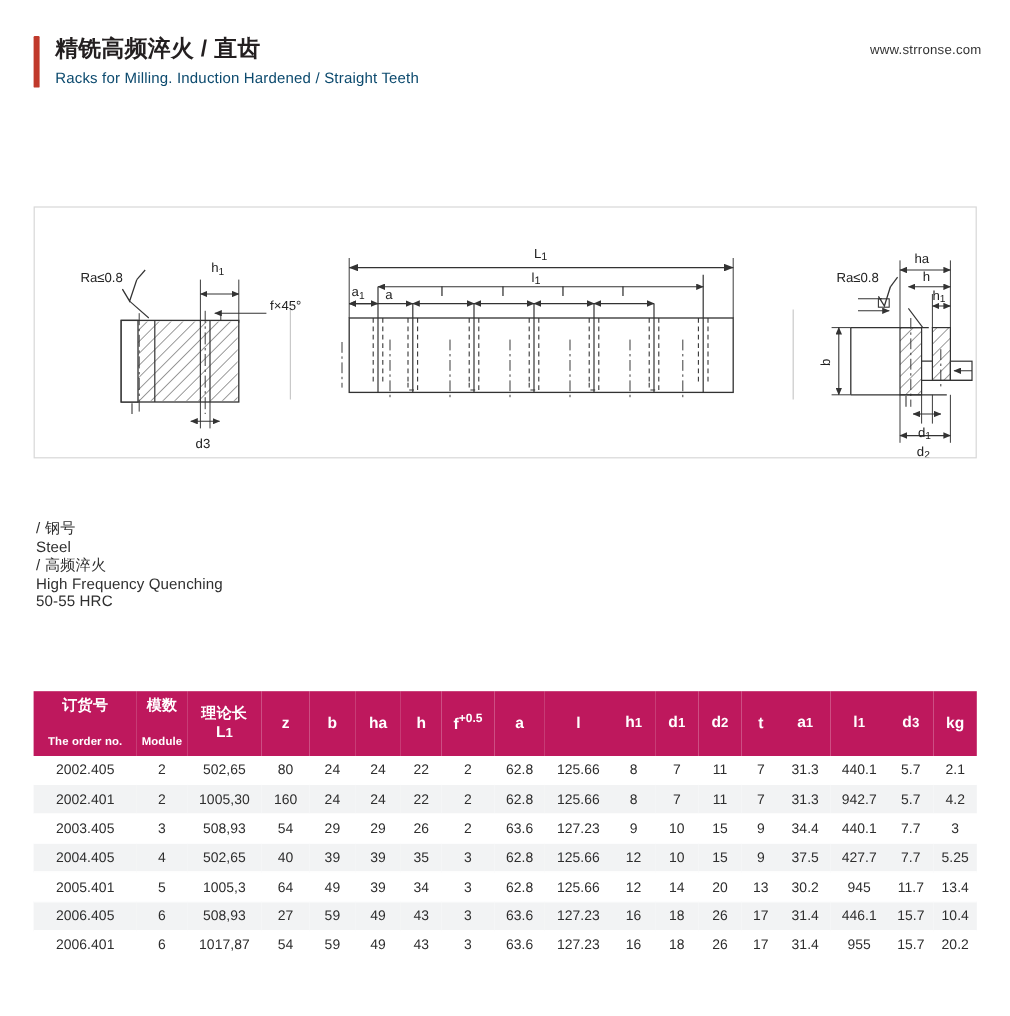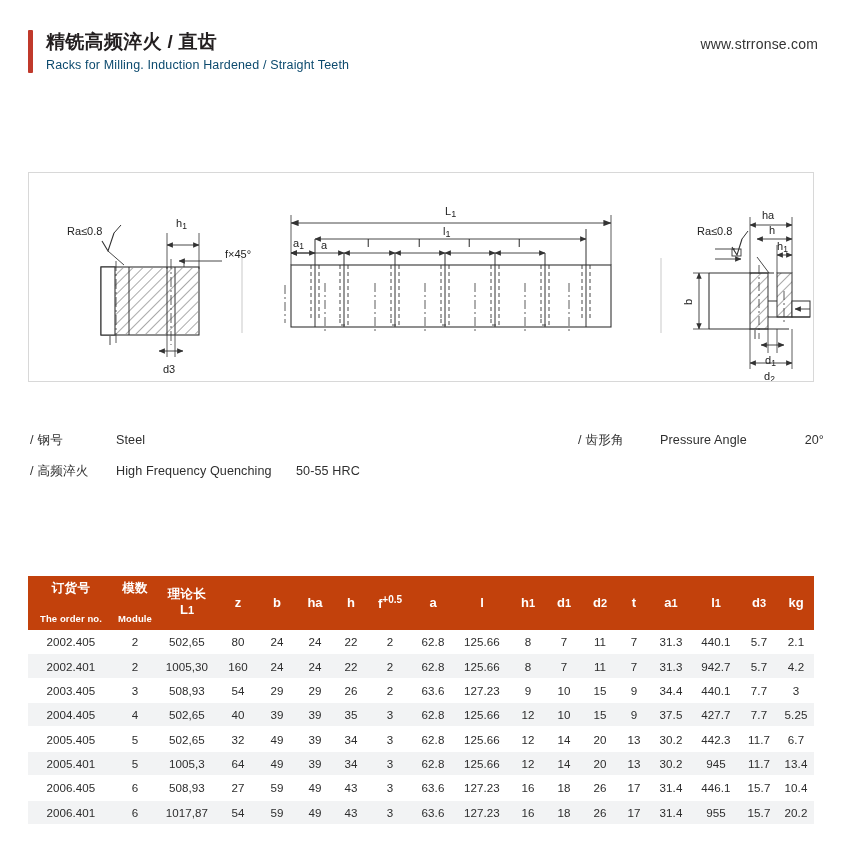--- a/index.html
+++ b/index.html
@@ -48,21 +48,21 @@
   .title-en {
     font-size: 12.5px;
     color: #0c4a6e;
     letter-spacing: 0.15px;
     line-height: 1.2;
   }
   .site-url {
     position: absolute;
     right: 24px;
     top: 36px;
-    font-size: 14px;
+    font-size: 11px;
     color: #333333;
     letter-spacing: 0.2px;
   }
 
   
   .diagram-panel {
     position: absolute;
     left: 28px;
     top: 172px;
     width: 786px;
@@ -83,20 +83,21 @@
   }
   .spec-col { position: absolute; }
   .spec-col.left { left: 30px; top: 0; width: 520px; }
   .spec-col.right { left: 578px; top: 0; width: 250px; }
   .spec-row {
     display: flex;
     align-items: baseline;
     height: 31px;
     font-size: 12.6px;
     color: #2f2f2f;
+    flex-direction: column;
   }
   .spec-label { width: 86px; flex: none; letter-spacing: 0.2px; }
   .spec-col.right .spec-label { width: 82px; }
   .spec-name { width: 180px; flex: none; letter-spacing: 0.1px; }
   .spec-col.right .spec-name { width: 132px; }
   .spec-value { flex: 1; letter-spacing: 0.1px; }
   .spec-col.right .spec-value { text-align: right; padding-right: 4px; }
 
   
   .table-wrap {
@@ -104,21 +105,21 @@
     left: 28px;
     top: 576px;
     width: 786px;
   }
   table.spec-table {
     border-collapse: collapse;
     width: 786px;
     table-layout: fixed;
   }
   table.spec-table thead th {
-    background: #c2410c;
+    background: #be185d;
     color: #ffffff;
     font-weight: bold;
     padding: 5px 0 6px 0;
     vertical-align: middle;
     line-height: 1.18;
     font-size: 12.5px;
     text-align: center;
   }
   .th-cn { display: block; font-size: 12.5px; font-weight: bold; letter-spacing: 0.3px; }
   .th-en { display: block; font-size: 9.5px; font-weight: bold; letter-spacing: 0.1px; margin-top: 17px; }
@@ -372,25 +373,20 @@
       <span class="spec-label">/ 钢号</span>
       <span class="spec-name">Steel</span>
     </div>
     <div class="spec-row">
       <span class="spec-label">/ 高频淬火</span>
       <span class="spec-name">High Frequency Quenching</span>
       <span class="spec-value">50-55 HRC</span>
     </div>
   </div>
   <div class="spec-col right">
-    <div class="spec-row">
-      <span class="spec-label">/ 齿形角</span>
-      <span class="spec-name">Pressure Angle</span>
-      <span class="spec-value">20°</span>
-    </div>
   </div>
 </div>
 
 <div class="table-wrap">
   <table class="spec-table">
     <colgroup>
       <col class="c-order">
         <col class="c-mod">
         <col class="c-l1t">
         <col class="c-z">
@@ -545,40 +541,20 @@
           <td>12</td>
           <td>10</td>
           <td>15</td>
           <td>9</td>
           <td>37.5</td>
           <td>427.7</td>
           <td>7.7</td>
           <td>5.25</td>
         </tr>
         <tr>
-          <td>2005.405</td>
-          <td>5</td>
-          <td>502,65</td>
-          <td>32</td>
-          <td>49</td>
-          <td>39</td>
-          <td>34</td>
-          <td>3</td>
-          <td>62.8</td>
-          <td>125.66</td>
-          <td>12</td>
-          <td>14</td>
-          <td>20</td>
-          <td>13</td>
-          <td>30.2</td>
-          <td>442.3</td>
-          <td>11.7</td>
-          <td>6.7</td>
-        </tr>
-        <tr>
           <td>2005.401</td>
           <td>5</td>
           <td>1005,3</td>
           <td>64</td>
           <td>49</td>
           <td>39</td>
           <td>34</td>
           <td>3</td>
           <td>62.8</td>
           <td>125.66</td>

